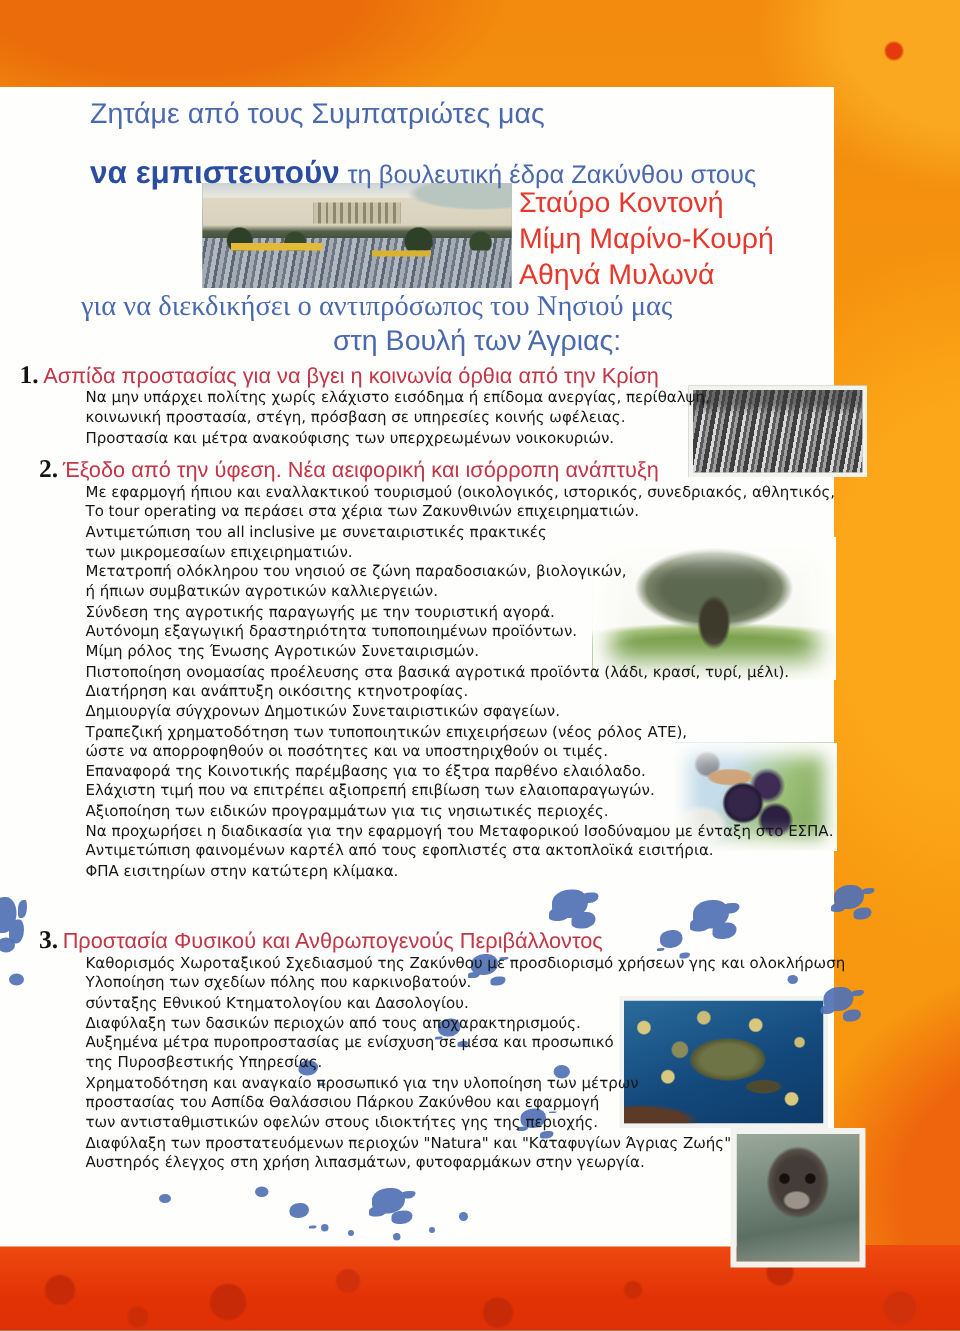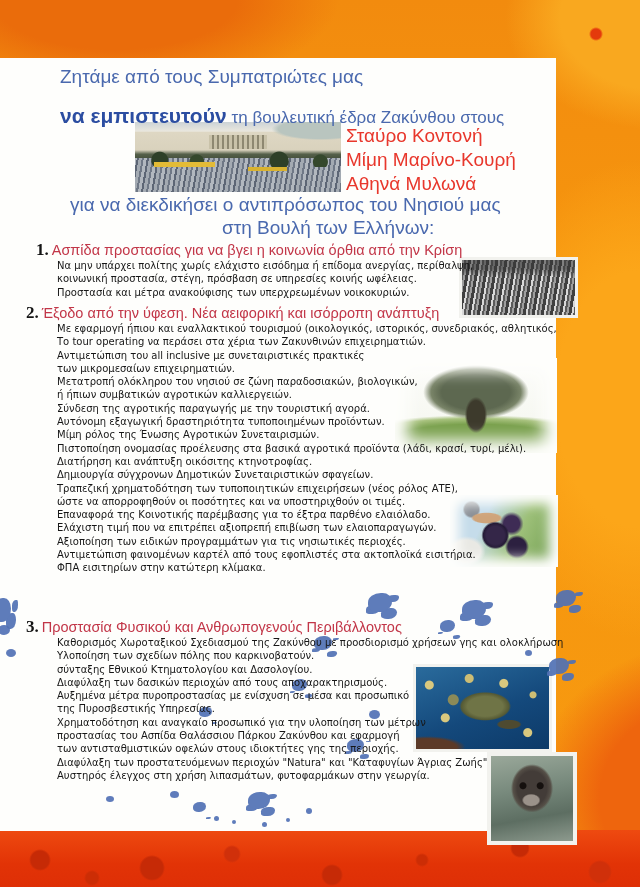--- a/index.html
+++ b/index.html
@@ -25,30 +25,30 @@
       radial-gradient(circle at 600px 42px, #d0300a 0 10px, rgba(208,48,10,0) 12px),
       linear-gradient(180deg,#ee4a10,#e23306 60%,#de2f06);}
   
   .panel{position:absolute;left:0;top:58px;width:556px;height:773px;background:#fefefc;}
   .abs{position:absolute;}
   
   .h-blue{color:#4a69ae;font-family:"Liberation Sans",sans-serif;font-size:19px;white-space:nowrap;}
   .l1{left:60px;top:8px;}
   .l2{left:60px;top:46px;font-size:17px;}
   .h-bold{color:#2b4da1;font-weight:700;font-size:21px;margin-right:5px;text-align:center;}
-  .l3{left:70px;top:136px;}
+  .l3{left:54px;top:136px;font-family:Liberation Serif, serif;}
   .l4{left:222px;top:159px;}
   .names{left:346px;top:66px;}
   .names div{color:#e8372c;font-family:"Liberation Sans",sans-serif;font-size:19px;line-height:24px;white-space:nowrap;}
   
   .sec-head{white-space:nowrap;}
   .num{font-family:"Liberation Serif",serif;font-weight:700;font-size:17px;color:#141414;}
   .ttl{font-family:"Liberation Sans",sans-serif;font-size:14.5px;color:#c23648;margin-left:3px;}
   .bl{font-size:10px;line-height:13.3px;color:#161616;white-space:nowrap;margin-left:30px;}
-  .sh1{left:36px;top:182px;} .sb1{left:27px;top:201px;}
+  .sh1{left:13px;top:182px;} .sb1{left:27px;top:201px;}
   .sh2{left:26px;top:245px;} .sb2{left:27px;top:264px;}
   .sh3{left:26px;top:559px;} .sb3{left:27px;top:578px;}
   
   .ph{position:absolute;}
   .ph-parl{left:135px;top:64px;width:206px;height:70px;
     background:
       radial-gradient(ellipse 70px 16px at 90% 10%, #b9c5bf 0 60%, rgba(185,197,191,0) 70%),
       linear-gradient(180deg,#ccd3d6 0,#e9e7de 13%,#ded7c3 15%,#d9d2bd 40%,#55604a 46%,#47523d 52%,rgba(0,0,0,0) 52%),
       repeating-linear-gradient(100deg,#a3aab2 0 3px,#6f7886 3px 5px,#b2b8bf 5px 8px,#5d6675 8px 10px),#8a93a0;}
   .pp-col{position:absolute;left:36%;top:18%;width:28%;height:20%;
@@ -157,21 +157,21 @@
     <div class="abs h-blue l1 txt">Ζητάμε από τους Συμπατριώτες μας</div>
     <div class="abs h-blue l2 txt">
       <span class="h-bold">να εμπιστευτούν</span><span>τη βουλευτική έδρα Ζακύνθου στους</span>
     </div>
     <div class="abs names txt">
       <div>Σταύρο Κοντονή</div>
       <div>Μίμη Μαρίνο-Κουρή</div>
       <div>Αθηνά Μυλωνά</div>
     </div>
     <div class="abs h-blue l3 txt">για να διεκδικήσει ο αντιπρόσωπος του Νησιού μας</div>
-    <div class="abs h-blue l4 txt">στη Βουλή των Ελλήνων:</div>
+    <div class="abs h-blue l4 txt">στη Βουλή των Άγριας:</div>
 
     <div class="abs sec-head sh1 txt">
       <span class="num">1.</span><span class="ttl">Ασπίδα προστασίας για να βγει η κοινωνία όρθια από την Κρίση</span>
     </div>
     <div class="abs sb1 txt">
         <div class="bl">Να μην υπάρχει πολίτης χωρίς ελάχιστο εισόδημα ή επίδομα ανεργίας, περίθαλψη,</div>
         <div class="bl">κοινωνική προστασία, στέγη, πρόσβαση σε υπηρεσίες κοινής ωφέλειας.</div>
         <div class="bl">Προστασία και μέτρα ανακούφισης των υπερχρεωμένων νοικοκυριών.</div>
       </div>
 
@@ -189,20 +189,21 @@
         <div class="bl">Αυτόνομη εξαγωγική δραστηριότητα τυποποιημένων προϊόντων.</div>
         <div class="bl">Μίμη ρόλος της Ένωσης Αγροτικών Συνεταιρισμών.</div>
         <div class="bl">Πιστοποίηση ονομασίας προέλευσης στα βασικά αγροτικά προϊόντα (λάδι, κρασί, τυρί, μέλι).</div>
         <div class="bl">Διατήρηση και ανάπτυξη οικόσιτης κτηνοτροφίας.</div>
         <div class="bl">Δημιουργία σύγχρονων Δημοτικών Συνεταιριστικών σφαγείων.</div>
         <div class="bl">Τραπεζική χρηματοδότηση των τυποποιητικών επιχειρήσεων (νέος ρόλος ΑΤΕ),</div>
         <div class="bl">ώστε να απορροφηθούν οι ποσότητες και να υποστηριχθούν οι τιμές.</div>
         <div class="bl">Επαναφορά της Κοινοτικής παρέμβασης για το έξτρα παρθένο ελαιόλαδο.</div>
         <div class="bl">Ελάχιστη τιμή που να επιτρέπει αξιοπρεπή επιβίωση των ελαιοπαραγωγών.</div>
         <div class="bl">Αξιοποίηση των ειδικών προγραμμάτων για τις νησιωτικές περιοχές.</div>
+        <div class="bl">Να προχωρήσει η διαδικασία για την εφαρμογή του Μεταφορικού Ισοδύναμου με ένταξη στο ΕΣΠΑ.</div>
         <div class="bl">Αντιμετώπιση φαινομένων καρτέλ από τους εφοπλιστές στα ακτοπλοϊκά εισιτήρια.</div>
         <div class="bl">ΦΠΑ εισιτηρίων στην κατώτερη κλίμακα.</div>
       </div>
 
     <div class="abs sec-head sh3 txt">
       <span class="num">3.</span><span class="ttl">Προστασία Φυσικού και Ανθρωπογενούς Περιβάλλοντος</span>
     </div>
     <div class="abs sb3 txt">
         <div class="bl">Καθορισμός Χωροταξικού Σχεδιασμού της Ζακύνθου με προσδιορισμό χρήσεων γης και ολοκλήρωση</div>
         <div class="bl">Υλοποίηση των σχεδίων πόλης που καρκινοβατούν.</div>

